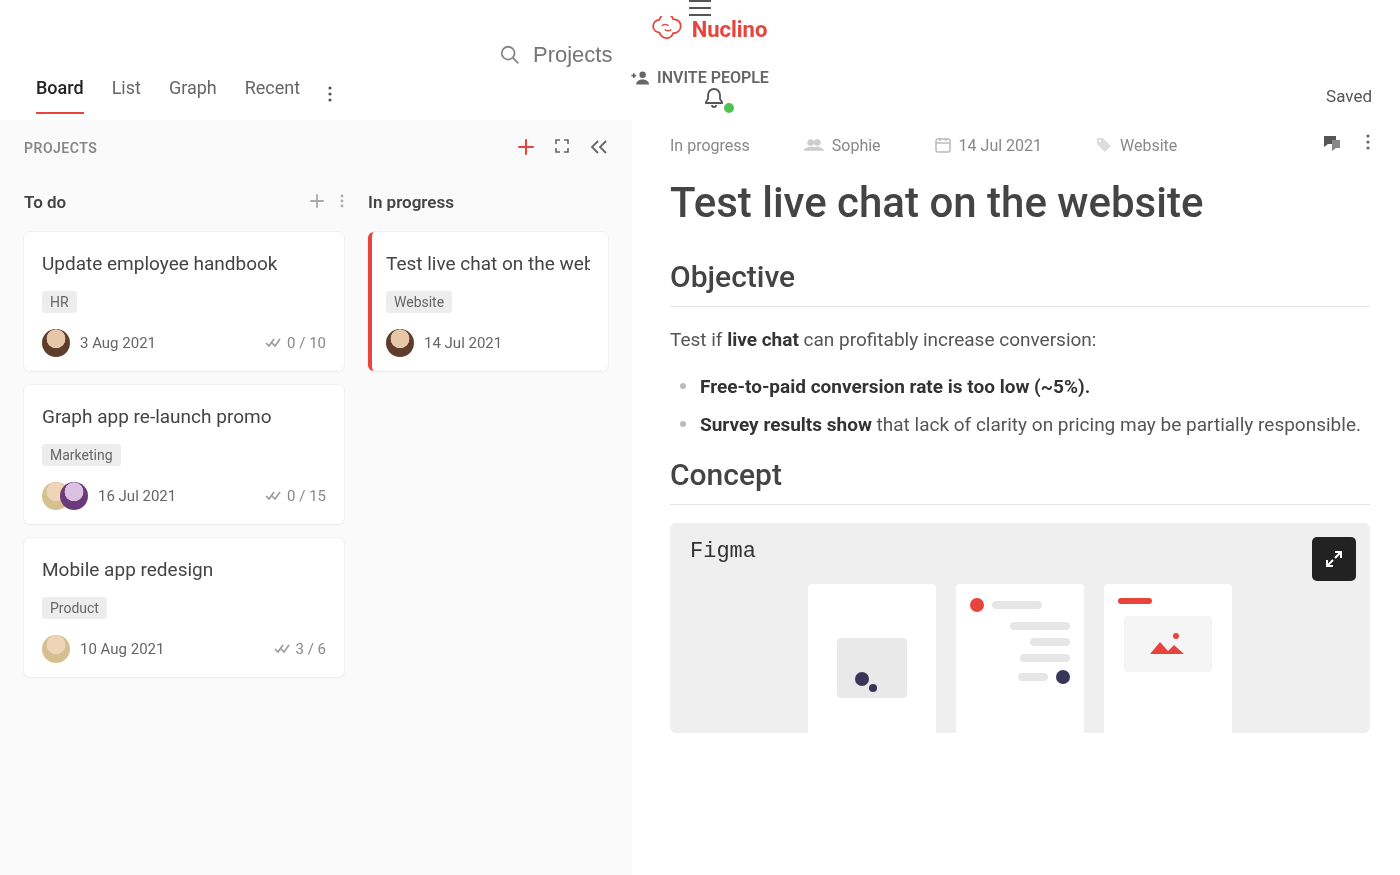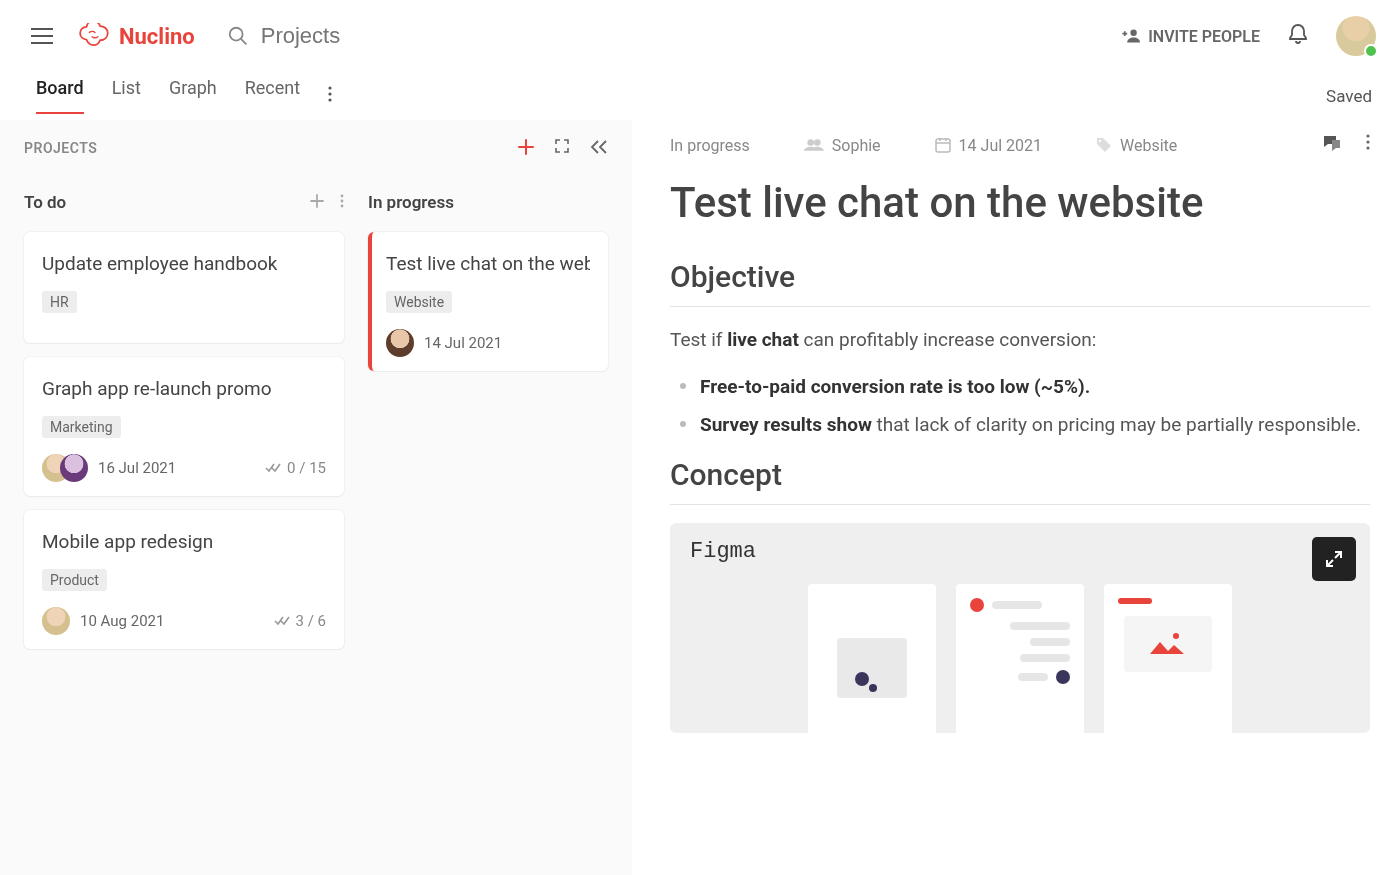--- a/index.html
+++ b/index.html
@@ -14,20 +14,21 @@
       width: 1400px;
       height: 875px;
       overflow: hidden;
     }
     
     .topbar {
       display: flex;
       align-items: center;
       height: 72px;
       padding: 0 24px;
+      flex-direction: column;
     }
     .hamburger {
       display: flex;
       align-items: center;
       justify-content: center;
       width: 36px;
       height: 36px;
       cursor: pointer;
       color: #555;
     }
@@ -517,20 +518,30 @@
                   <circle cx="2" cy="7" r="1.4" fill="#aaa"></circle>
                   <circle cx="2" cy="12" r="1.4" fill="#aaa"></circle>
                 </svg>
             </span>
           </div>
         </div>
 
         <div class="card">
           <div class="card-title">Update employee handbook</div>
           <div class="tag">HR</div>
+          <div class="card-footer">
+            <div class="avatar-sm a1"></div>
+            <span>3 Aug 2021</span>
+            <div class="footer-right">
+              <svg width="16" height="12" viewBox="0 0 16 12">
+                  <path d="M1 6l3 3 5-7M7 6l3 3 5-7" stroke="#999" stroke-width="1.6" fill="none"></path>
+                </svg>
+              <span>0 / 10</span>
+            </div>
+          </div>
         </div>
 
         <div class="card">
           <div class="card-title">Graph app re-launch promo</div>
           <div class="tag">Marketing</div>
           <div class="card-footer">
             <div class="avatar-stack">
               <div class="avatar-sm a2"></div>
               <div class="avatar-sm a3"></div>
             </div>

